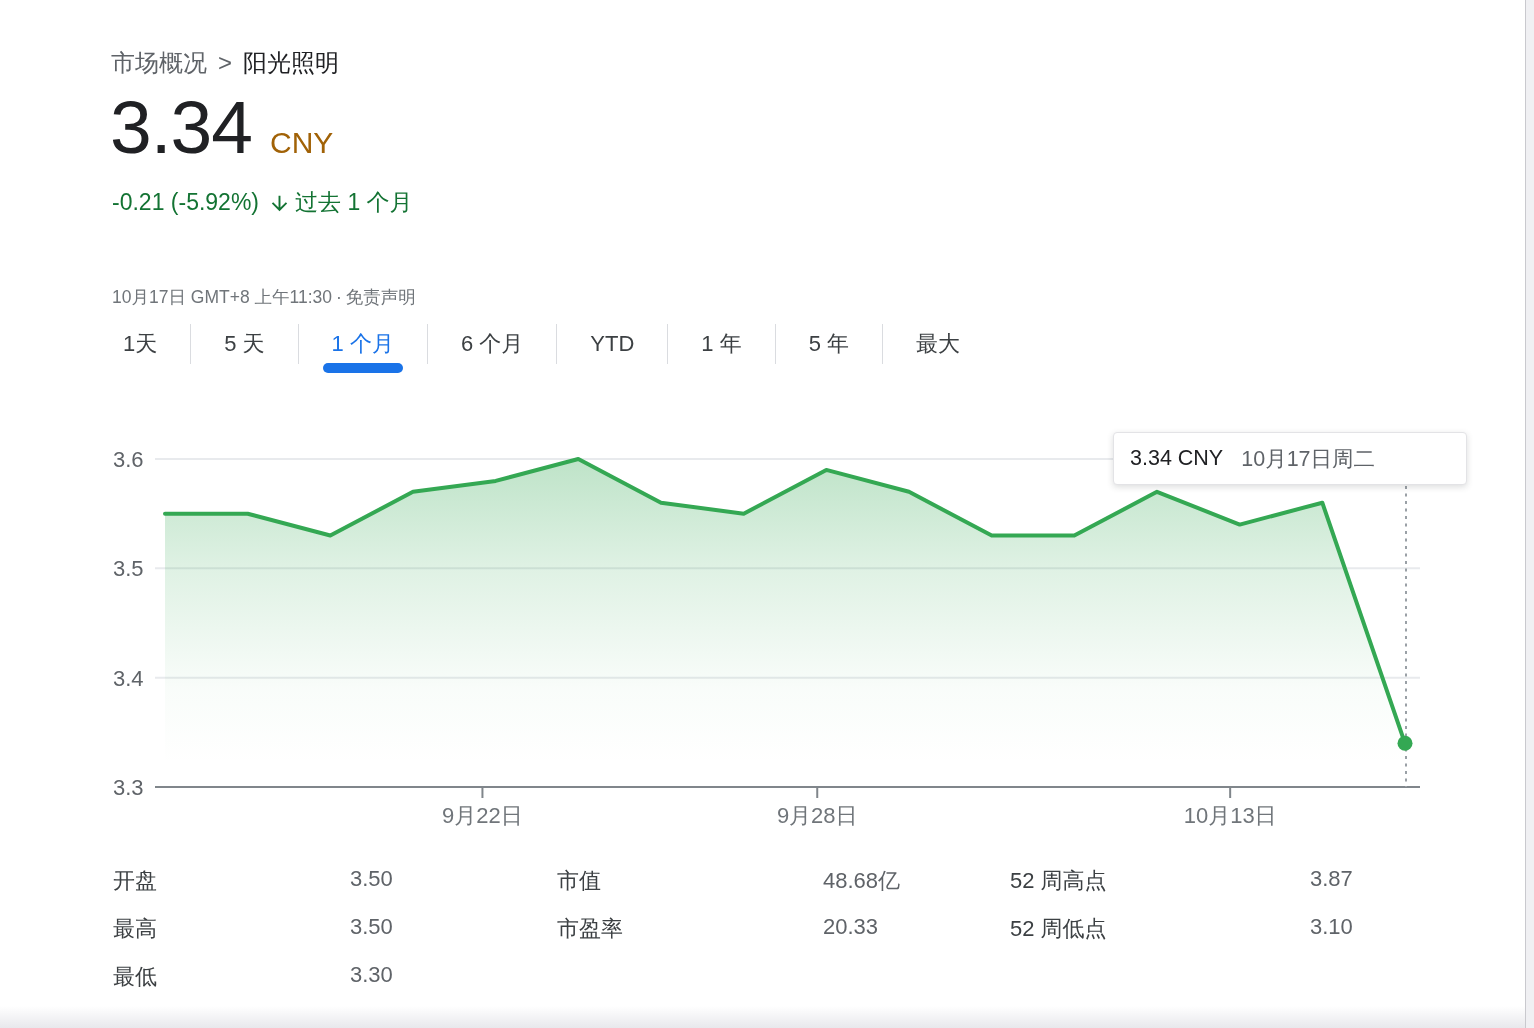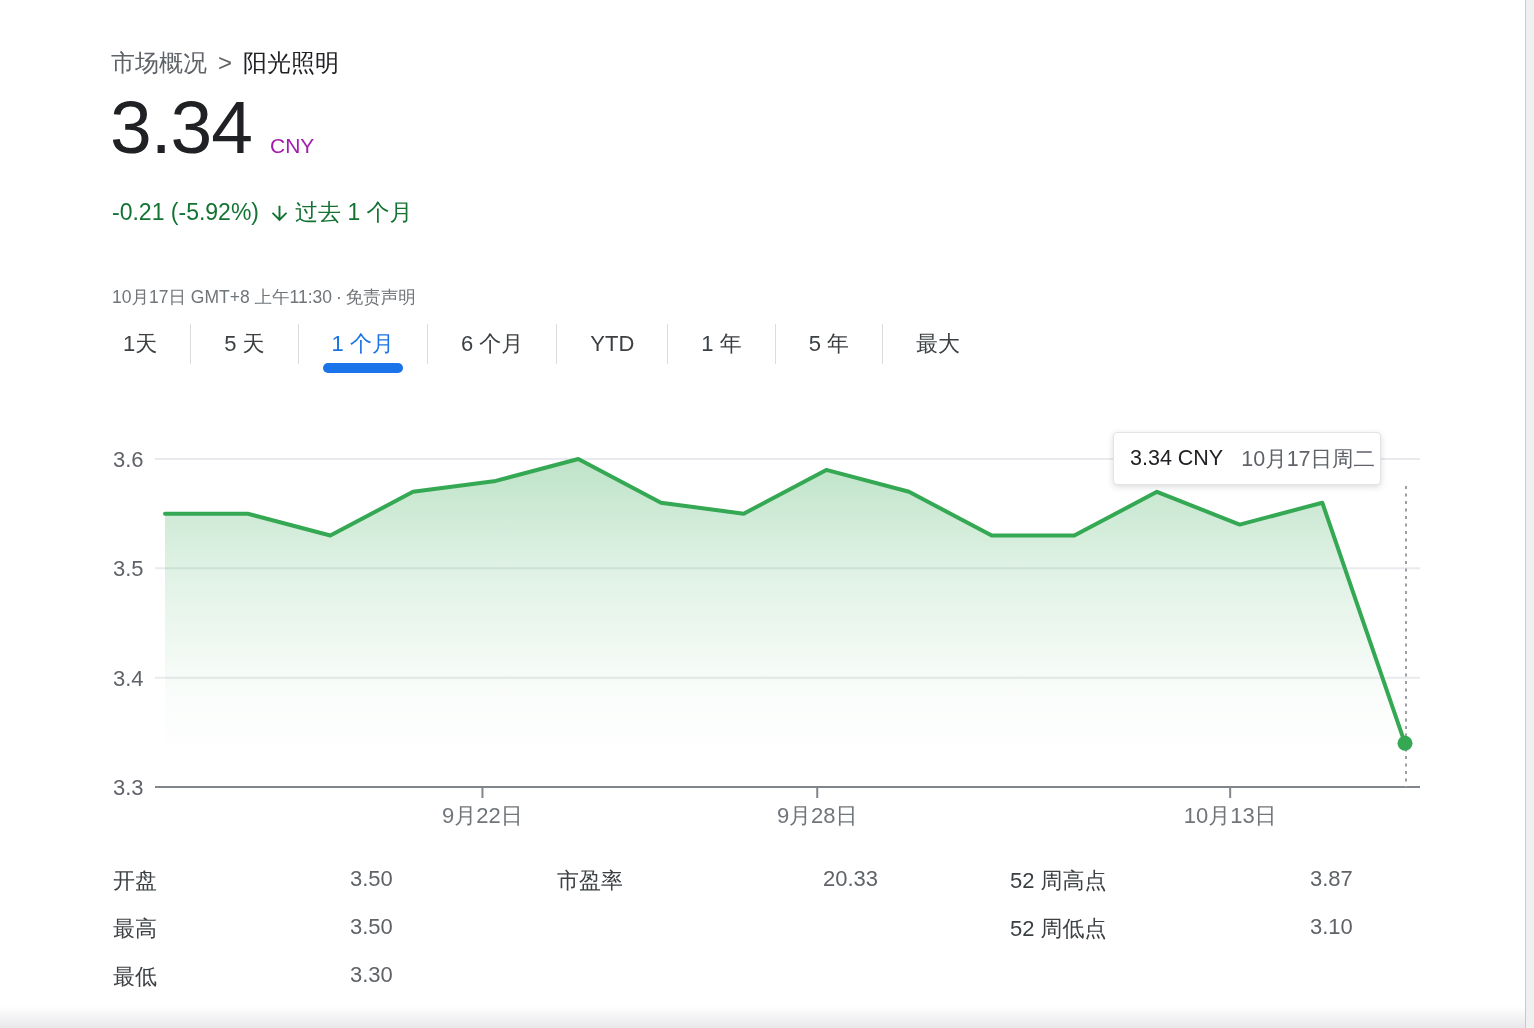--- a/index.html
+++ b/index.html
@@ -7,42 +7,42 @@
     width:1534px;height:1028px;position:relative;background:#ffffff;
     font-family:"Liberation Sans", sans-serif;overflow:hidden;color:#202124;
   }
   
   .breadcrumb{position:absolute;left:111px;top:47px;font-size:24px;color:#5f6368;
     display:flex;gap:11px;align-items:center;}
   .breadcrumb .current{color:#202124;}
   
   .price-row{position:absolute;left:110px;top:90px;display:flex;align-items:baseline;}
   .price{font-size:75px;line-height:1;color:#202124;letter-spacing:-1px;}
-  .currency{font-size:21px;color:#a21caf;margin-left:18px;}
-  .change-row{position:absolute;left:112px;top:197px;display:flex;align-items:center;
+  .currency{font-size:30px;color:#a16207;margin-left:18px;}
+  .change-row{position:absolute;left:112px;top:187px;display:flex;align-items:center;
     font-size:23px;color:#137333;}
   .arrow{margin:2px 4px 0 9px;display:flex;}
   .date-row{position:absolute;left:112px;top:256px;font-size:17.5px;color:#70757a;
     display:flex;gap:4px;align-items:center;margin-top:29px;}
   .disclaimer{cursor:pointer;}
   
   .tab-bar{position:absolute;left:113px;top:324px;display:flex;height:40px;align-items:stretch;}
   .tab{position:relative;display:flex;align-items:center;padding:0 33px;font-size:22px;
     color:#3c4043;cursor:pointer;border-right:1px solid #dadce0;white-space:nowrap;}
   .tab:last-child{border-right:none;}
   .tab:first-child{padding-left:10px;}
   .tab.active{color:#1a73e8;}
   .tab-underline{position:absolute;left:24px;right:24px;bottom:-9px;height:10px;
     border-radius:5px;background:#1a73e8;}
   
   .chart{position:absolute;left:100px;top:430px;width:1434px;height:400px;}
   .chart svg{display:block;}
   .chart text{font-family:"Liberation Sans", sans-serif;}
   
-  .tooltip{position:absolute;left:1113px;top:432px;width:268px;height:53px;background:#fff;
+  .tooltip{position:absolute;left:1113px;top:432px;width:354px;height:53px;background:#fff;
     border:1px solid #e3e3e6;border-radius:4px;box-shadow:0 2px 6px rgba(60,64,67,.18);
     display:flex;align-items:center;gap:18px;padding-left:16px;box-sizing:border-box;
     font-size:21.5px;white-space:nowrap;}
   .tooltip-price{color:#202124;}
   .tooltip-date{color:#5f6368;text-align:right;}
   
   .stats{position:absolute;left:113px;top:866px;width:1313px;height:150px;font-size:22px;}
   .stats-col{position:absolute;top:0;}
   .stats-col:nth-child(1){left:0;width:430px;}
   .stats-col:nth-child(2){left:444px;width:440px;}
@@ -163,20 +163,24 @@
         <span class="stat-label">最高</span>
         <span class="stat-value">3.50</span>
       </div>
       <div class="stat-row">
         <span class="stat-label">最低</span>
         <span class="stat-value">3.30</span>
       </div>
     </div>
     <div class="stats-col">
       <div class="stat-row">
+        <span class="stat-label">市值</span>
+        <span class="stat-value">48.68亿</span>
+      </div>
+      <div class="stat-row">
         <span class="stat-label">市盈率</span>
         <span class="stat-value">20.33</span>
       </div>
     </div>
     <div class="stats-col">
       <div class="stat-row">
         <span class="stat-label">52 周高点</span>
         <span class="stat-value">3.87</span>
       </div>
       <div class="stat-row">

